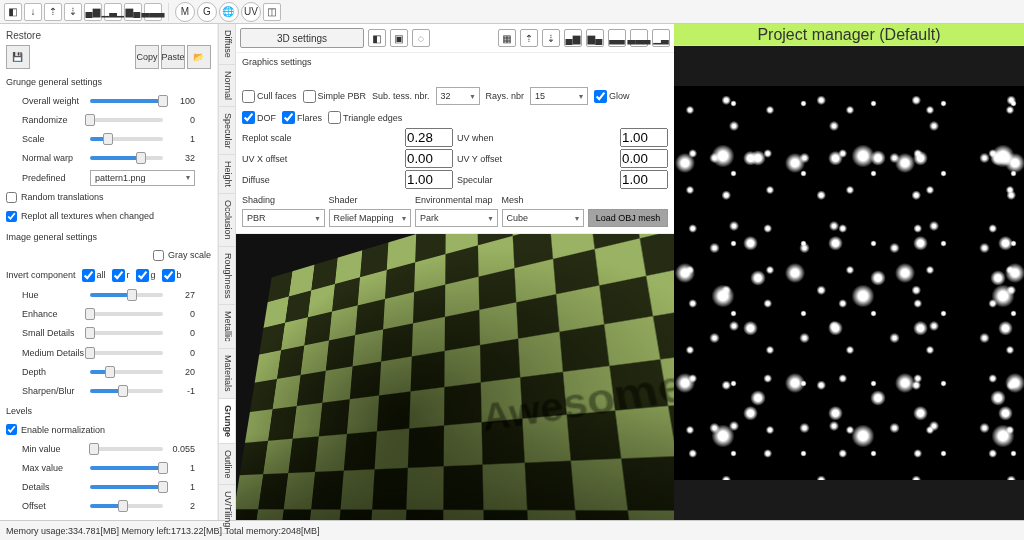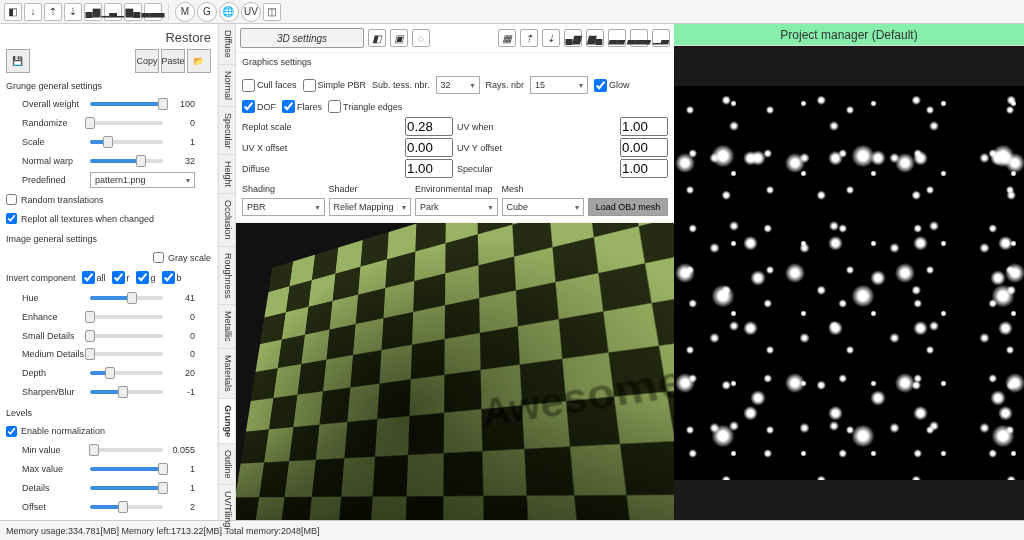--- a/index.html
+++ b/index.html
@@ -6,50 +6,50 @@
 body { font-family: Arial, sans-serif; font-size: 9px; background: #fff; width: 1024px; height: 540px; overflow: hidden; color: #333; }
 .toolbar-top { height: 24px; border-bottom: 1px solid #ccc; display: flex; align-items: center; gap: 2px; padding: 2px 4px; background: #f5f5f5; }
 .toolbar-top .tbtn { width: 18px; height: 18px; border: 1px solid #bbb; border-radius: 2px; display: flex; align-items: center; justify-content: center; background: #fff; font-size: 10px; cursor: pointer; }
 .toolbar-top .tbtn.circ { border-radius: 50%; width: 20px; height: 20px; }
 .toolbar-top .sep { width: 1px; height: 18px; background: #ddd; margin: 0 4px; }
 .main { display: flex; height: 496px; }
 .left-panel { width: 218px; padding: 6px; border-right: 1px solid #eee; display: flex; flex-direction: column; gap: 4px; overflow-y: auto; }
 .left-panel .top-icons { display: flex; justify-content: space-between; align-items: center; }
 .left-panel .top-icons .icon-group { display: flex; gap: 2px; }
 .ibtn { width: 24px; height: 24px; border: 1px solid #aaa; background: #eee; display: flex; align-items: center; justify-content: center; font-size: 9px; cursor: pointer; }
-.restore-link { color: #444; cursor: pointer; text-align: right; font-size: 13px; }
+.restore-link { color: #444; cursor: pointer; text-align: left; font-size: 10px; }
 .section-title { font-size: 9px; color: #333; margin: 4px 0 2px 0; }
 .slider-row { display: flex; align-items: center; gap: 4px; margin: 1px 16px; height: 14px; }
 .slider-row .lbl-wide { width: 64px; font-size: 9px; color: #333; }
 .slider-track { flex: 1; height: 4px; background: linear-gradient(to right, #3a8de0 var(--fill, 50%), #ddd var(--fill, 50%)); border-radius: 2px; position: relative; cursor: pointer; }
 .slider-track .thumb { position: absolute; top: -4px; left: var(--fill, 50%); width: 10px; height: 12px; background: #eee; border: 1px solid #999; border-radius: 2px; transform: translateX(-50%); }
 .slider-row .val { width: 28px; text-align: right; font-size: 9px; color: #333; }
 .dropdown { flex: 1; height: 16px; border: 1px solid #aaa; background: #fff; display: flex; align-items: center; padding: 0 4px; font-size: 9px; position: relative; cursor: pointer; }
 .dropdown::after { content: "▾"; position: absolute; right: 4px; font-size: 8px; color: #666; }
 .check-row { display: flex; align-items: center; gap: 4px; margin: 2px 0; }
 .check-row input[type="checkbox"] { width: 11px; height: 11px; }
 .check-row label { font-size: 9px; }
 .vtabs { width: 18px; background: #f0f0f0; border-left: 1px solid #ddd; border-right: 1px solid #ddd; display: flex; flex-direction: column; }
 .vtab { writing-mode: vertical-rl; font-size: 9px; padding: 6px 2px; border-bottom: 1px solid #ddd; cursor: pointer; text-align: center; }
 .vtab.active { background: #fff; font-weight: bold; }
 .mid-panel { width: 438px; display: flex; flex-direction: column; }
-.mid-header { display: flex; align-items: center; gap: 4px; padding: 4px; border-bottom: 1px solid #eee; font-style: italic; }
+.mid-header { display: flex; align-items: center; gap: 4px; padding: 4px; border-bottom: 1px solid #eee; }
 .btn3d { flex: 1; height: 20px; border: 1px solid #999; border-radius: 2px; background: #f3f3f3; display: flex; align-items: center; justify-content: center; font-size: 10px; cursor: pointer; }
 .sbtn { width: 18px; height: 18px; border: 1px solid #aaa; background: #fff; display: flex; align-items: center; justify-content: center; font-size: 10px; cursor: pointer; border-radius: 2px; }
 .graphics { padding: 4px 6px; border-bottom: 1px solid #eee; }
-.graphics .gtitle { font-size: 9px; margin-bottom: 7px; }
+.graphics .gtitle { font-size: 9px; margin-bottom: 18px; }
 .grow2 { display: grid; grid-template-columns: 54px 1fr 48px 54px 1fr 48px; gap: 4px; align-items: center; margin: 2px 0; }
 .chk-inline { display: inline-flex; align-items: center; gap: 2px; font-size: 9px; }
 .middle-check-row { display:flex; gap:6px; align-items:center; flex-wrap:wrap; padding:2px 0;}
 .preview { flex:1; background:#111; position:relative; overflow:hidden;}
 .checker { position:absolute; inset:0; background: repeating-conic-gradient(#8a9e5c 0deg 90deg, #2a2f1a 90deg 180deg); background-size: 60px 60px; transform: perspective(400px) rotateX(18deg) rotateY(-24deg) scale(1.3); filter: brightness(1.1) contrast(1.1); }
 .checker::after{content:"";position:absolute;inset:0;background:radial-gradient(ellipse at 40% 60%, rgba(0,0,0,0.55), transparent 60%), linear-gradient(to top, rgba(0,0,0,0.7), transparent 40%);}
 .checker .txt{position:absolute;left:55%;top:55%;color:rgba(0,0,0,0.35);font-size:28px;font-weight:bold;transform:rotate(-4deg);}
 .right-panel { flex: 1; display: flex; flex-direction: column; }
-.right-header { height: 22px; border-bottom: 1px solid #ddd; display: flex; align-items: center; justify-content: center; font-size: 12px; background:#86efac;}
+.right-header { height: 22px; border-bottom: 1px solid #ddd; display: flex; align-items: center; justify-content: center; font-size: 16px; background:#bef264;}
 .grunge-preview { flex:1; background:#1a1a1a; position:relative; overflow:hidden;}
 .grunge-preview .noise { position:absolute; inset:40px 0; background:#000; }
 .grunge-preview .noise::before { content:""; position:absolute; inset:0; background-image: radial-gradient(circle at 20% 30%, #fff 2%, transparent 5%), radial-gradient(circle at 70% 60%, #fff 3%, transparent 7%), radial-gradient(circle at 45% 80%, #eee 2%, transparent 6%), radial-gradient(circle at 85% 25%, #fff 2%, transparent 4%), radial-gradient(circle at 10% 70%, #ddd 3%, transparent 8%), radial-gradient(circle at 55% 15%, #fff 2%, transparent 5%), radial-gradient(circle at 35% 50%, #eee 4%, transparent 10%), radial-gradient(circle at 90% 85%, #fff 3%, transparent 7%), radial-gradient(circle at 60% 40%, #ccc 2%, transparent 6%), radial-gradient(circle at 25% 90%, #fff 2%, transparent 5%); background-size: 80px 80px, 120px 120px, 90px 90px, 70px 70px, 110px 110px, 95px 95px, 140px 140px, 85px 85px, 100px 100px, 75px 75px; filter: contrast(1.8) brightness(1.2); }
 .statusbar { height: 20px; border-top: 1px solid #ccc; font-size: 9px; padding: 2px 6px; background:#f5f5f5; display:flex; align-items:center; color:#333;}
 .shader-row { display:grid; grid-template-columns: 1fr 1fr 1fr 1fr 80px; gap:4px; padding: 2px 0;}
 .shader-row .sh-lbl { font-size:9px; }
 .combo { height:18px; border:1px solid #aaa; background:#fff; font-size:9px; padding:0 4px; position:relative; display:flex; align-items:center; cursor:pointer;}
 .combo::after{content:"▾";position:absolute;right:4px;font-size:8px;color:#666;}
 .loadbtn { height:18px; border:1px solid #999; background:#a3a3a3; font-size:9px; cursor:pointer;}
 .invert-row { display:flex; align-items:center; gap:6px; font-size:9px; margin:2px 0;}
@@ -158,21 +158,21 @@
           <input type="checkbox" checked="" style="">
           <span>b</span>
         </span>
     </div>
 
     <div class="slider-row">
         <span class="lbl-wide">Hue</span>
         <div class="slider-track" style="--fill:58%">
           <div class="thumb"></div>
         </div>
-        <span class="val">41</span>
+        <span class="val">27</span>
       </div>
     <div class="slider-row">
         <span class="lbl-wide">Enhance</span>
         <div class="slider-track" style="--fill:0%">
           <div class="thumb"></div>
         </div>
         <span class="val">0</span>
       </div>
     <div class="slider-row">
         <span class="lbl-wide">Small Details</span>

